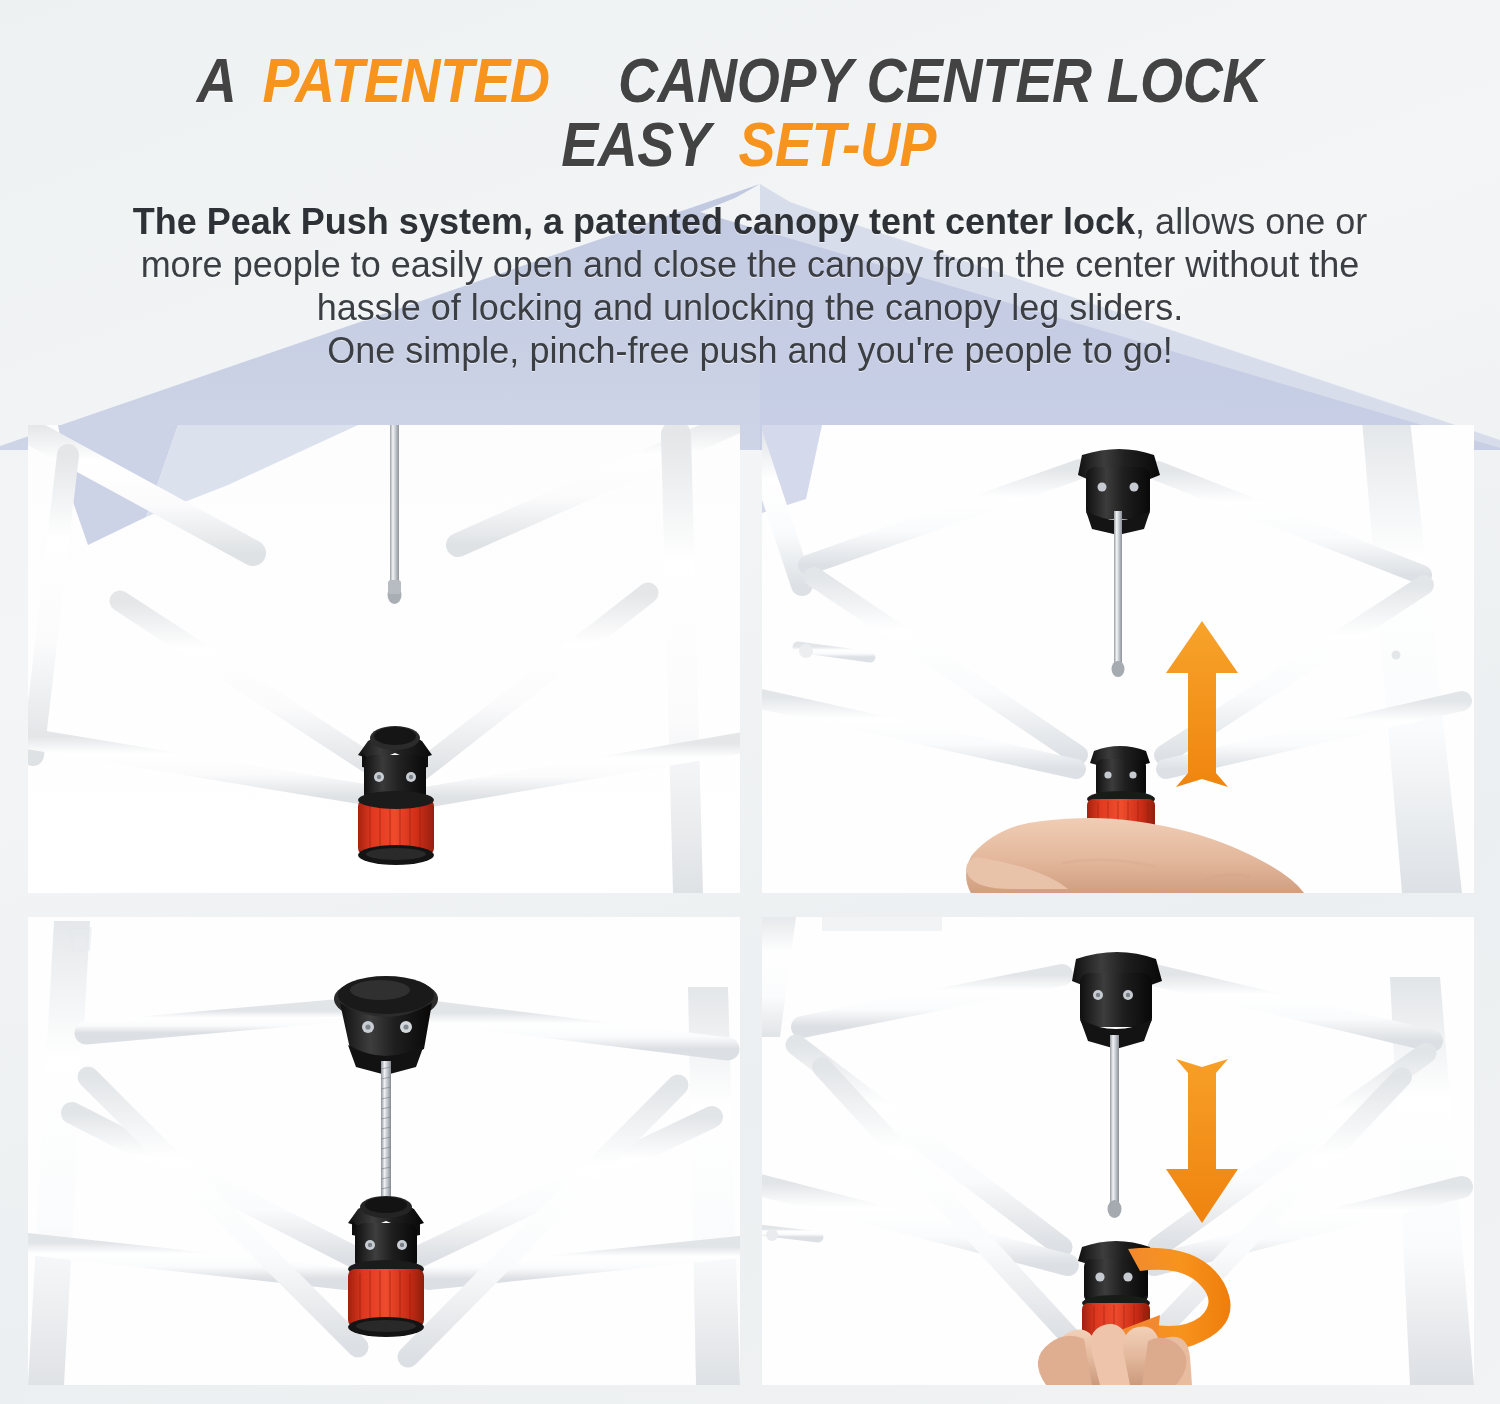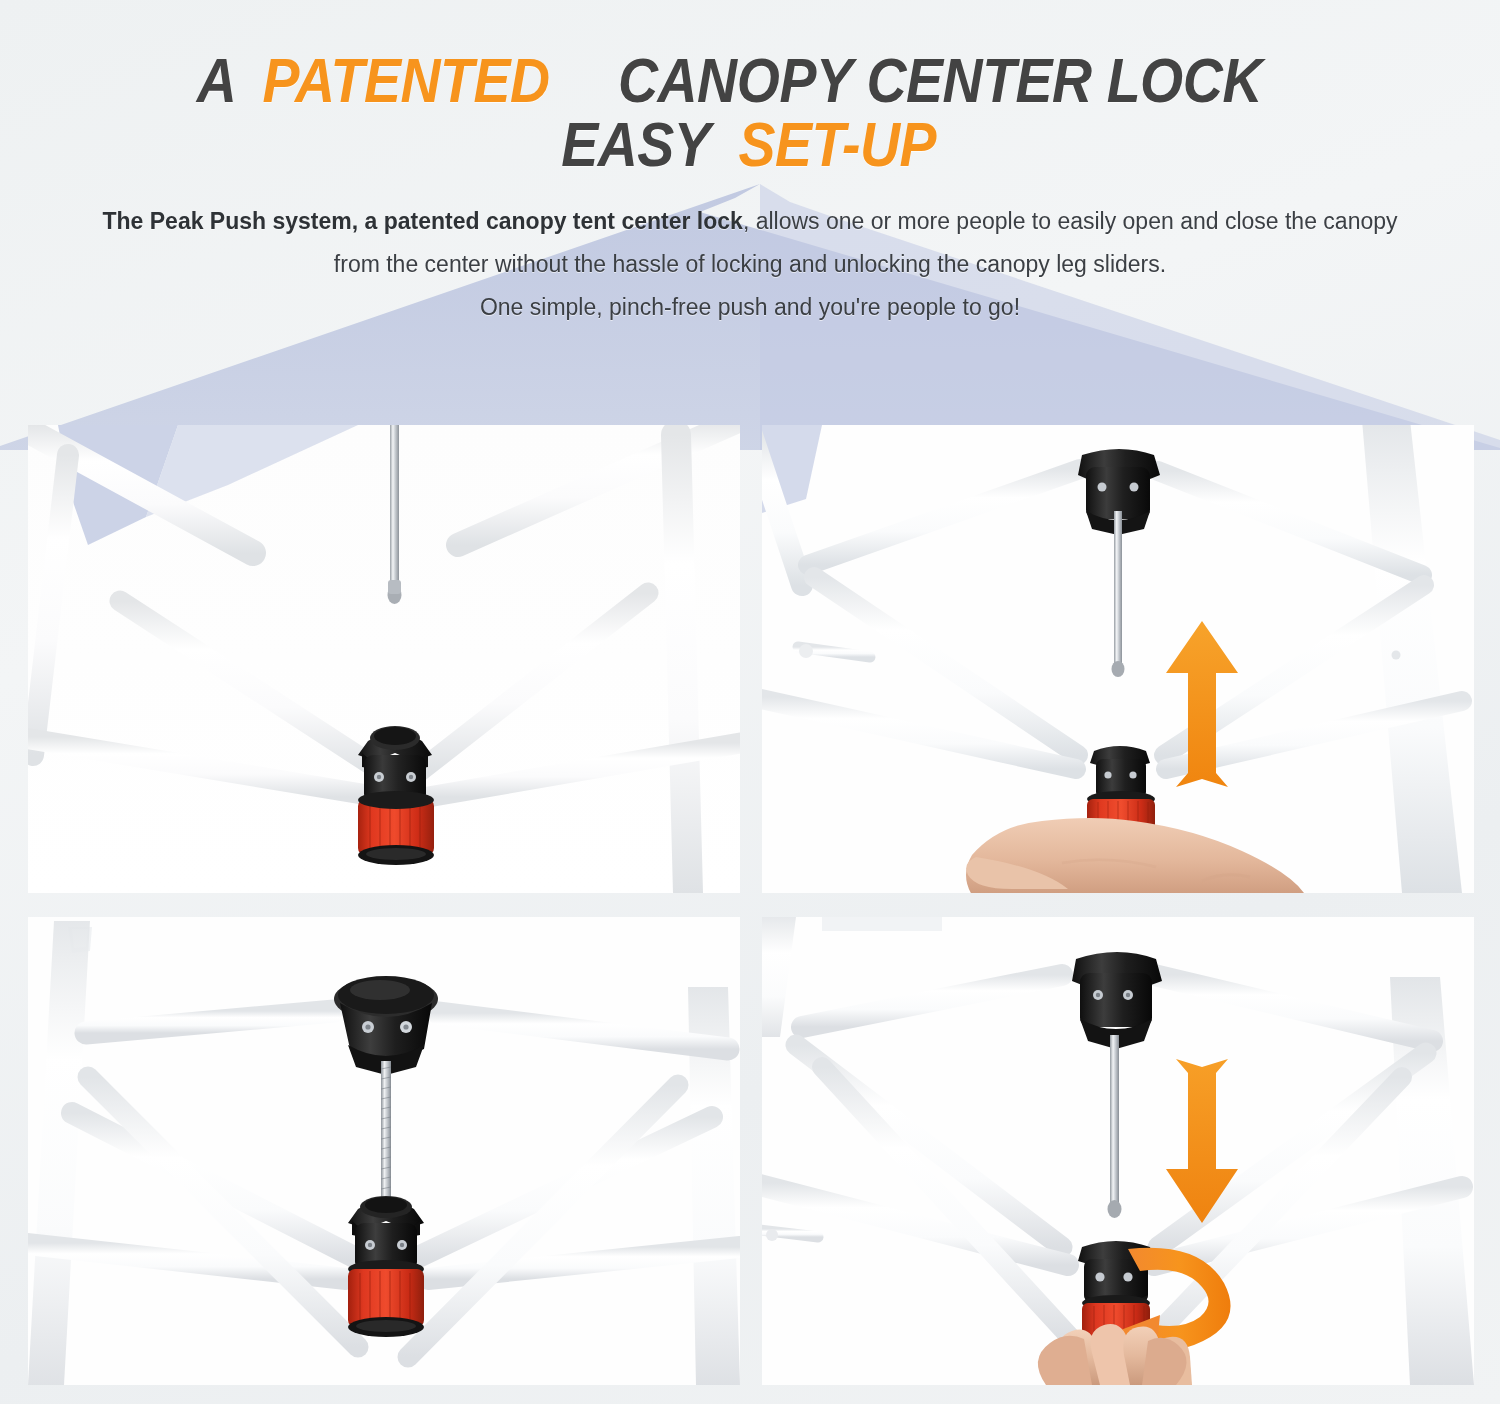--- a/index.html
+++ b/index.html
@@ -28,21 +28,21 @@
     color:#434343;
     transform:scaleX(.88);display:inline-block;
     text-shadow:0 1px 0 rgba(255,255,255,.7);
   }
   .hl-word.accent{color:#f7941d;}
 
   
   .copy{
     position:absolute;left:95px;top:200px;width:1310px;z-index:3;
     text-align:center;color:#3b3f44;
-    font-size:23px;line-height:43px;
+    font-size:36px;line-height:43px;
     text-shadow:0 1px 0 rgba(255,255,255,.55);
   }
   .copy b{font-weight:bold;color:#2e3236;}
 
   
   .grid{position:absolute;left:28px;top:425px;width:1446px;height:960px;z-index:2;}
   .panel{
     position:absolute;width:712px;height:468px;background:#ffffff;overflow:hidden;
   }
   .p-tl{left:0;   top:0;}

